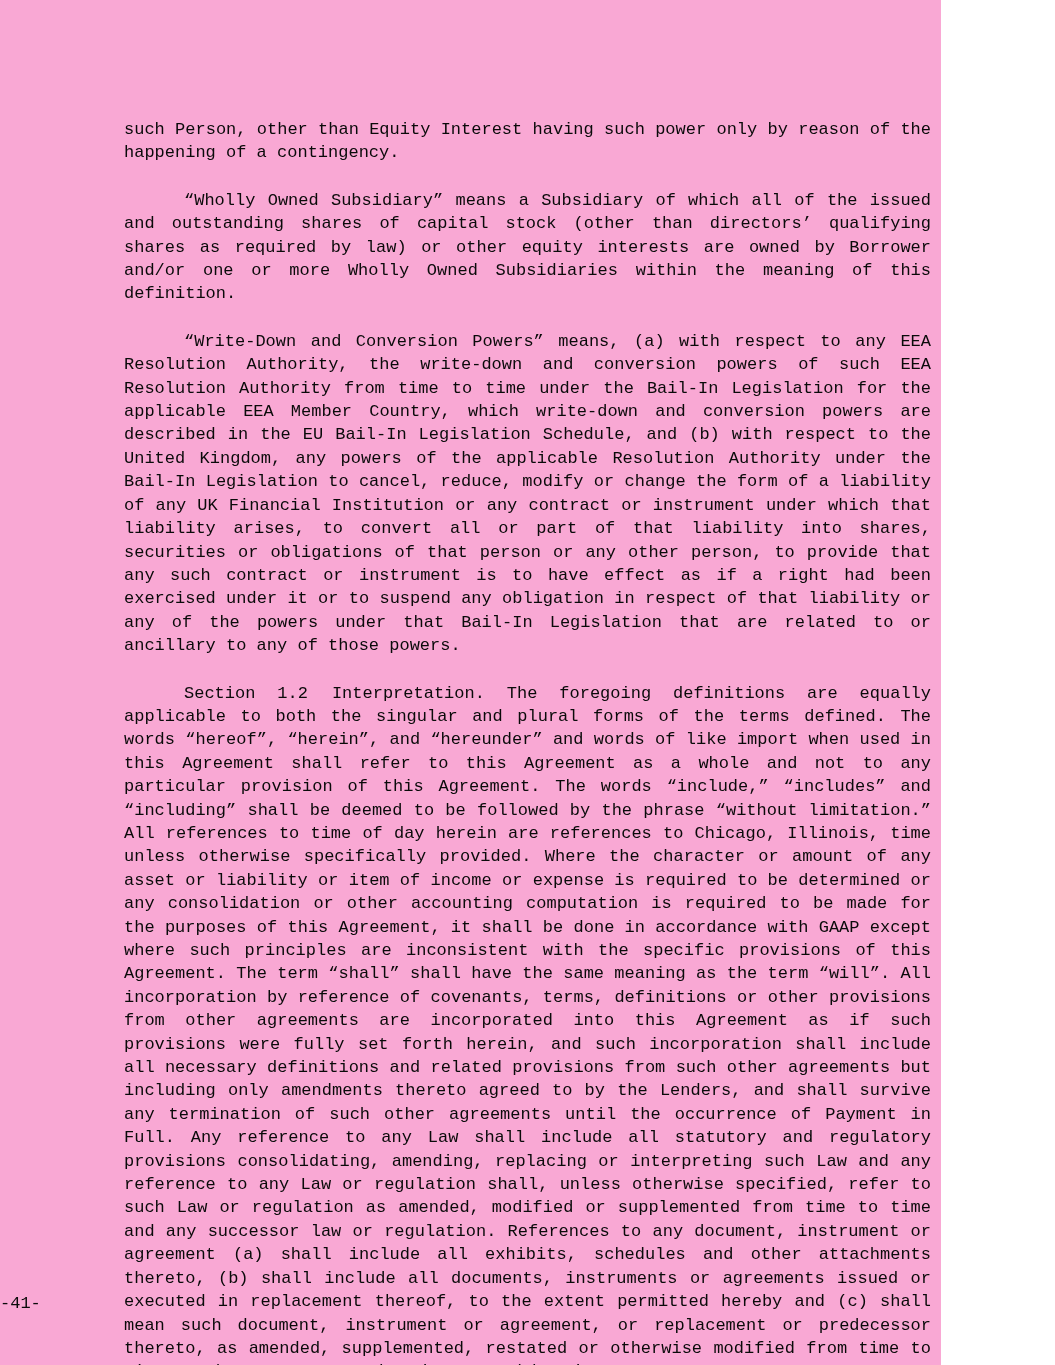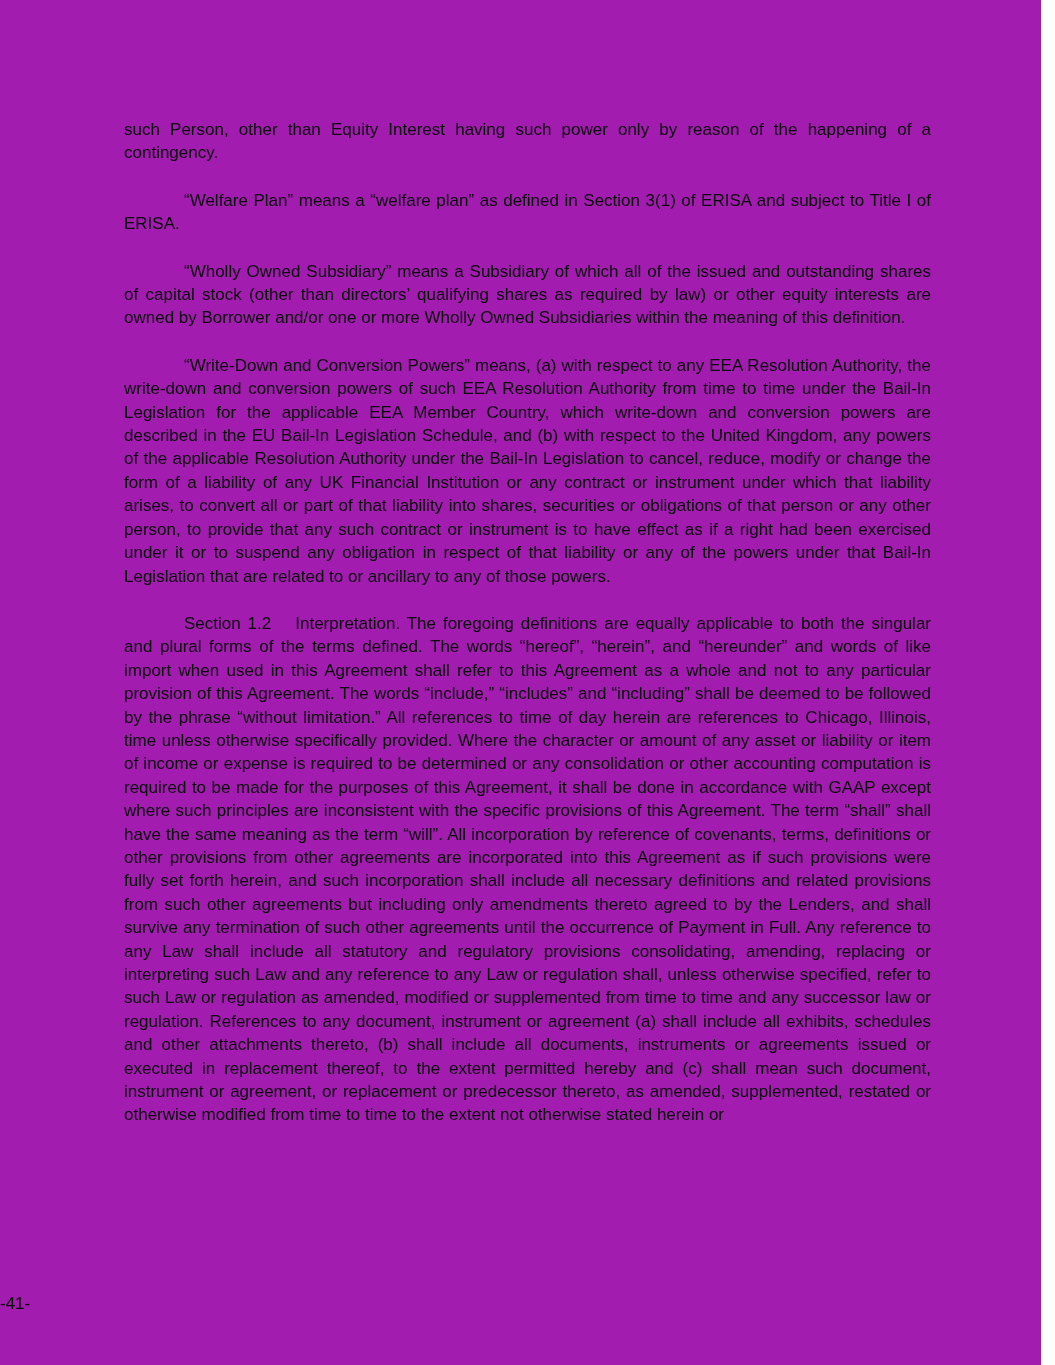--- a/index.html
+++ b/index.html
@@ -2,25 +2,25 @@
 <html><head>
 <meta charset="utf-8">
 <style>
   html, body {
     margin: 0;
     padding: 0;
     background: #ffffff;
   }
   .page {
     position: relative;
-    width: 1041px;
+    width: 941px;
     height: 1365px;
-    background: #a21caf;
+    background: #f9a8d4;
     overflow: hidden;
-    font-family: Liberation Sans, sans-serif;
+    font-family: Liberation Mono, monospace;
     color: #0a0a0a;
   }
   .content {
     position: absolute;
     top: 118px;
     left: 124px;
     width: 807px;
     font-size: 17px;
     line-height: 23.4px;
     text-align: justify;
@@ -49,21 +49,20 @@
     line-height: 23.4px;
   }
 </style>
 </head>
 <body>
 
 <div class="page">
   <div class="content">
     <p class="para">such Person, other than Equity Interest having such power only by reason of the happening of a contingency.</p>
 
-    <p class="para indent">“Welfare Plan” means a “welfare plan” as defined in Section 3(1) of ERISA and subject to Title I of ERISA.</p>
 
     <p class="para indent">“Wholly Owned Subsidiary” means a Subsidiary of which all of the issued and outstanding shares of capital stock (other than directors’ qualifying shares as required by law) or other equity interests are owned by Borrower and/or one or more Wholly Owned Subsidiaries within the meaning of this definition.</p>
 
     <p class="para indent">“Write-Down and Conversion Powers” means, (a) with respect to any EEA Resolution Authority, the write-down and conversion powers of such EEA Resolution Authority from time to time under the Bail-In Legislation for the applicable EEA Member Country, which write-down and conversion powers are described in the EU Bail-In Legislation Schedule, and (b) with respect to the United Kingdom, any powers of the applicable Resolution Authority under the Bail-In Legislation to cancel, reduce, modify or change the form of a liability of any UK Financial Institution or any contract or instrument under which that liability arises, to convert all or part of that liability into shares, securities or obligations of that person or any other person, to provide that any such contract or instrument is to have effect as if a right had been exercised under it or to suspend any obligation in respect of that liability or any of the powers under that Bail-In Legislation that are related to or ancillary to any of those powers.</p>
 
     <p class="para indent"><span>Section 1.2</span><span class="tab-gap"></span><span>Interpretation.  The foregoing definitions are equally applicable to both the singular and plural forms of the terms defined.  The words “hereof”, “herein”, and “hereunder” and words of like import when used in this Agreement shall refer to this Agreement as a whole and not to any particular provision of this Agreement.  The words “include,” “includes” and “including” shall be deemed to be followed by the phrase “without limitation.” All references to time of day herein are references to Chicago, Illinois, time unless otherwise specifically provided.  Where the character or amount of any asset or liability or item of income or expense is required to be determined or any consolidation or other accounting computation is required to be made for the purposes of this Agreement, it shall be done in accordance with GAAP except where such principles are inconsistent with the specific provisions of this Agreement.  The term “shall” shall have the same meaning as the term “will”.  All incorporation by reference of covenants, terms, definitions or other provisions from other agreements are incorporated into this Agreement as if such provisions were fully set forth herein, and such incorporation shall include all necessary definitions and related provisions from such other agreements but including only amendments thereto agreed to by the Lenders, and shall survive any termination of such other agreements until the occurrence of Payment in Full.  Any reference to any Law shall include all statutory and regulatory provisions consolidating, amending, replacing or interpreting such Law and any reference to any Law or regulation shall, unless otherwise specified, refer to such Law or regulation as amended, modified or supplemented from time to time and any successor law or regulation.  References to any document, instrument or agreement (a) shall include all exhibits, schedules and other attachments thereto, (b) shall include all documents, instruments or agreements issued or executed in replacement thereof, to the extent permitted hereby and (c) shall mean such document, instrument or agreement, or replacement or predecessor thereto, as amended, supplemented, restated or otherwise modified from time to time to the extent not otherwise stated herein or</span></p>
   </div>
 
   <div class="footer">-41-</div>
 </div>

